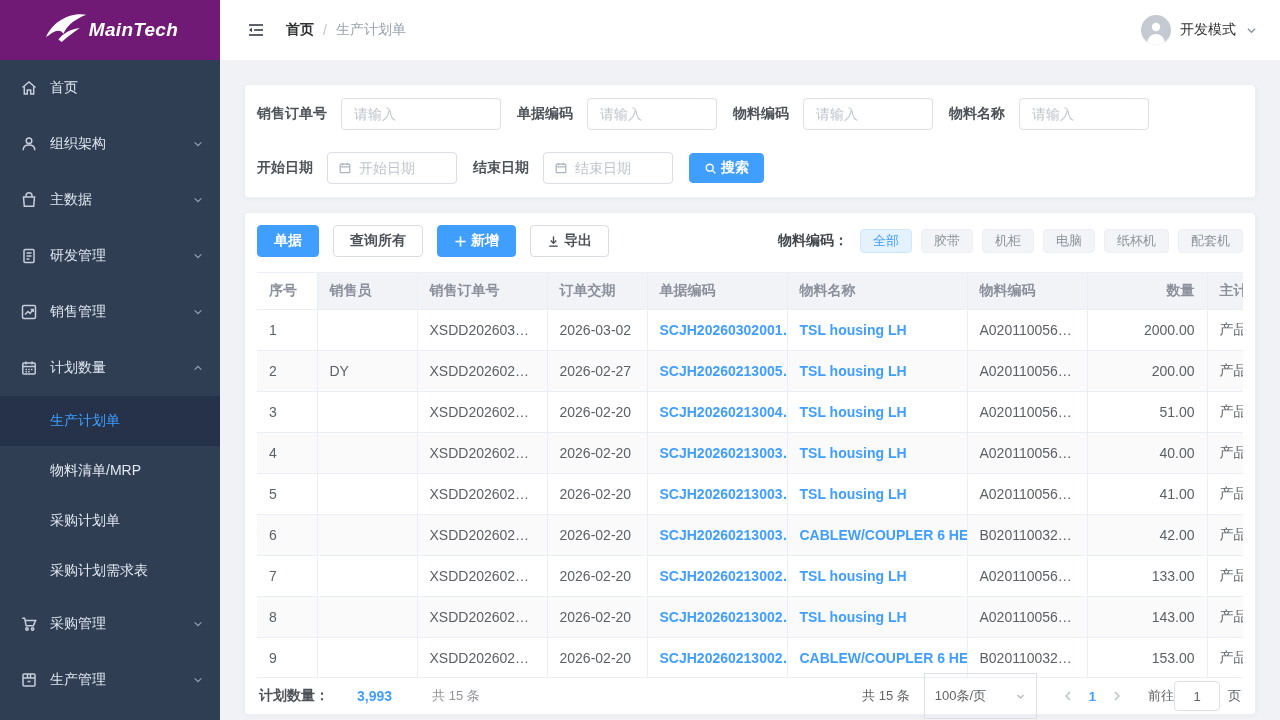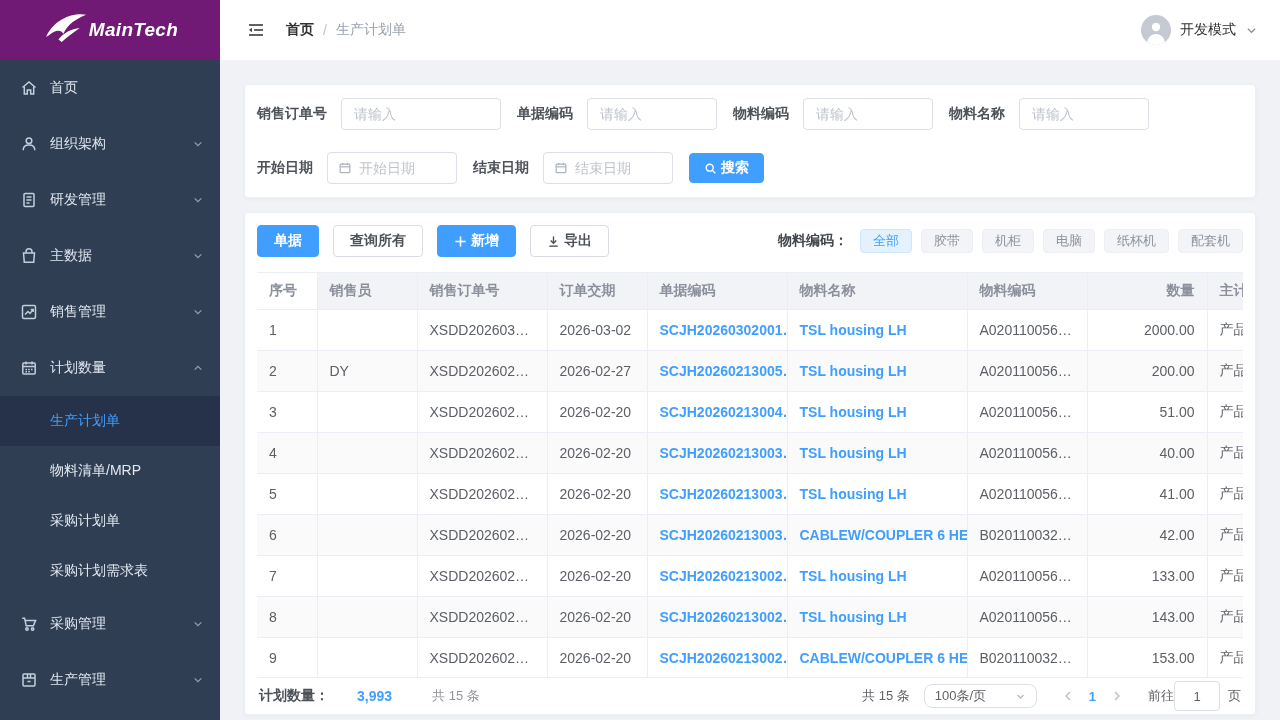--- a/index.html
+++ b/index.html
@@ -75,21 +75,21 @@
   .link { color:#409eff; font-weight:bold; cursor:pointer; }
   .num { text-align:right; }
 
   .tbl-footer { height:37px; flex-shrink:0; border-top:1px solid #ebeef5; display:flex; align-items:center; padding:0 2px; }
   .pg-left { display:flex; align-items:center;gap:24px; }
   .plan-label { font-size:14px; font-weight:bold; color:#4d5258; }
   .plan-qty { font-size:14px; font-weight:bold; color:#409eff; margin-left:4px; }
   .total-l { font-size:13px; color:#909399; margin-left:16px; }
   .pg-right { margin-left:auto; display:flex; align-items:center; font-size:13px; color:#606266; }
   .total-r { margin-right:14px; }
-  .psize { width:113px; height:24px; border:1px solid #dcdfe6; border-radius:8px; display:flex; align-items:center; justify-content:space-between; padding:0 10px; cursor:pointer; margin-right:16px; }
+  .psize { width:113px; height:46px; border:1px solid #dcdfe6; border-radius:0; display:flex; align-items:center; justify-content:space-between; padding:0 10px; cursor:pointer; margin-right:16px; }
   .psize svg { width:11px; height:11px; color:#b6bbc2; }
   .pg-arrow { width:14px; height:14px; color:#c0c4cc; cursor:pointer; margin:0 8px; }
   .pg-num { color:#409eff; font-weight:bold; padding:0 6px; cursor:pointer; }
   .goto-label { margin-left:16px; margin-right:0;font-family:Liberation Mono, monospace; }
   .goto-input { width:46px; height:30px; border:1px solid #dcdfe6; border-radius:4px; text-align:center; font-size:13px; color:#606266; outline:none; font-family:"Liberation Sans",sans-serif; }
   .page-suffix { margin-left:8px; }
 </style>
 </head>
 <body>
 
@@ -117,36 +117,36 @@
             <circle cx="9" cy="5.8" r="2.8"></circle>
             <path d="M3.2 15.2 C3.2 11.8 5.8 10 9 10 C12.2 10 14.8 11.8 14.8 15.2"></path>
           </svg>
         <span class="mi-label">组织架构</span>
         <svg class="chev" viewBox="0 0 18 18" fill="none" stroke="currentColor" stroke-width="1.8">
             <polyline points="4,6.5 9,11.5 14,6.5"></polyline>
           </svg>
       </div>
       <div class="menu-item">
         <svg class="mi-icon" viewBox="0 0 18 18" fill="none" stroke="currentColor" stroke-width="1.5">
+            <path d="M6 6 V4.8 a3 3 0 0 1 6 0 V6"></path>
+            <path d="M3.5 6 H14.5 L13.7 15.2 H4.3 Z"></path>
+          </svg>
+        <span class="mi-label">主数据</span>
+        <svg class="chev" viewBox="0 0 18 18" fill="none" stroke="currentColor" stroke-width="1.8">
+            <polyline points="4,6.5 9,11.5 14,6.5"></polyline>
+          </svg>
+      </div>
+      <div class="menu-item">
+        <svg class="mi-icon" viewBox="0 0 18 18" fill="none" stroke="currentColor" stroke-width="1.5">
             <rect x="4" y="2.5" width="10" height="13" rx="1"></rect>
             <line x1="6.5" y1="6" x2="11.5" y2="6"></line>
             <line x1="6.5" y1="9" x2="11.5" y2="9"></line>
             <line x1="6.5" y1="12" x2="9.5" y2="12"></line>
           </svg>
         <span class="mi-label">研发管理</span>
-        <svg class="chev" viewBox="0 0 18 18" fill="none" stroke="currentColor" stroke-width="1.8">
-            <polyline points="4,6.5 9,11.5 14,6.5"></polyline>
-          </svg>
-      </div>
-      <div class="menu-item">
-        <svg class="mi-icon" viewBox="0 0 18 18" fill="none" stroke="currentColor" stroke-width="1.5">
-            <path d="M6 6 V4.8 a3 3 0 0 1 6 0 V6"></path>
-            <path d="M3.5 6 H14.5 L13.7 15.2 H4.3 Z"></path>
-          </svg>
-        <span class="mi-label">主数据</span>
         <svg class="chev" viewBox="0 0 18 18" fill="none" stroke="currentColor" stroke-width="1.8">
             <polyline points="4,6.5 9,11.5 14,6.5"></polyline>
           </svg>
       </div>
       <div class="menu-item">
         <svg class="mi-icon" viewBox="0 0 18 18" fill="none" stroke="currentColor" stroke-width="1.5">
             <rect x="2.5" y="2.5" width="13" height="13" rx="1.5"></rect>
             <polyline points="5,11.5 8,8.5 10,10.5 13.2,6.5"></polyline>
             <polyline points="10.7,6.5 13.2,6.5 13.2,9"></polyline>
           </svg>

